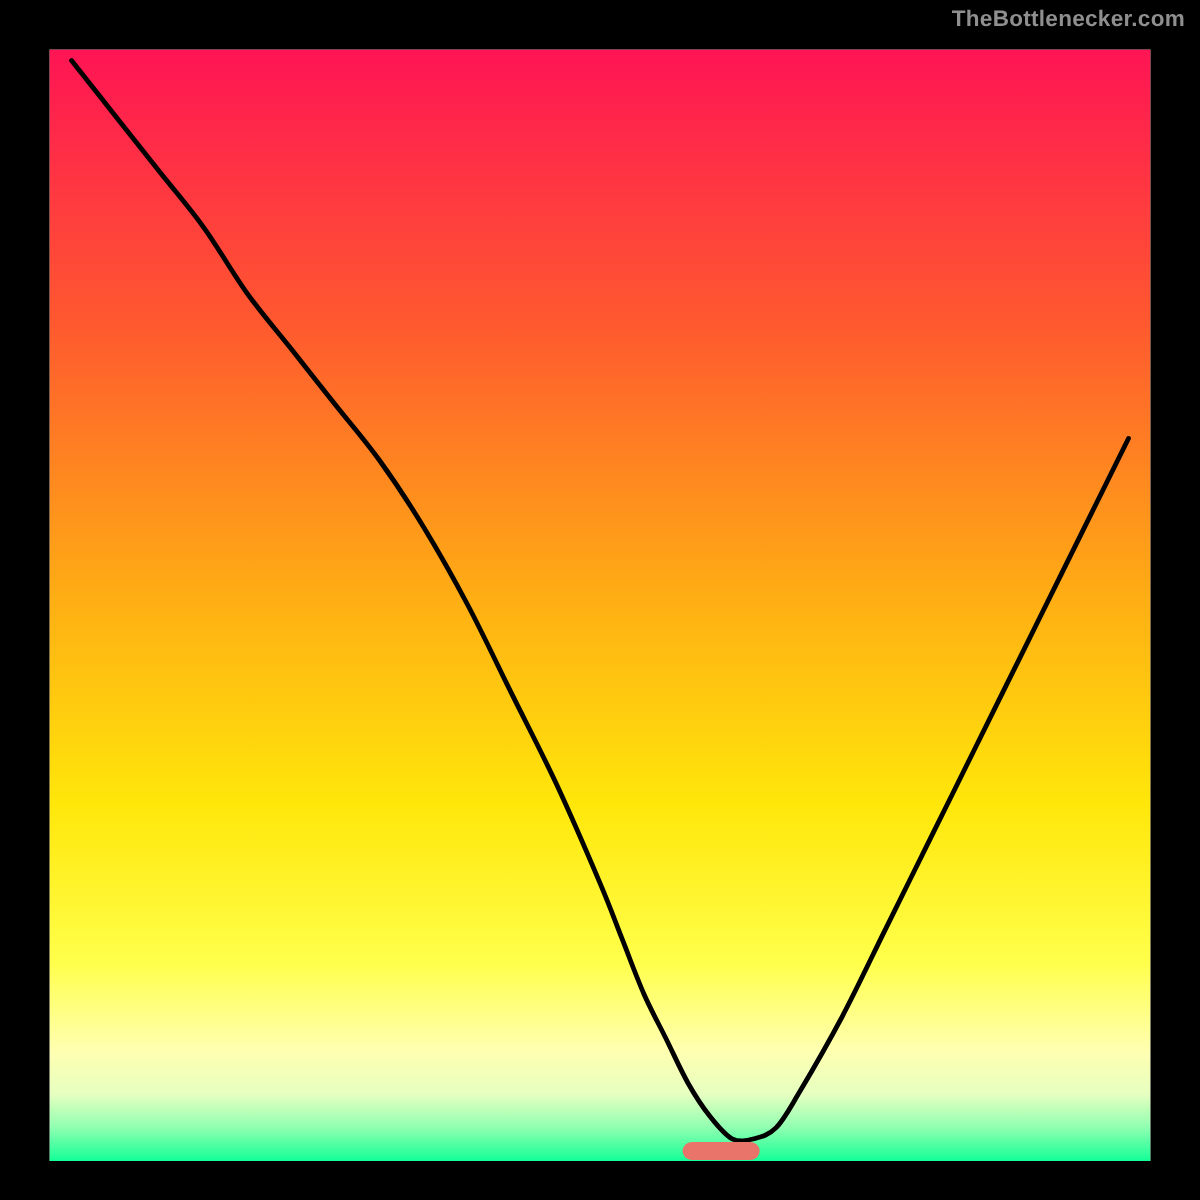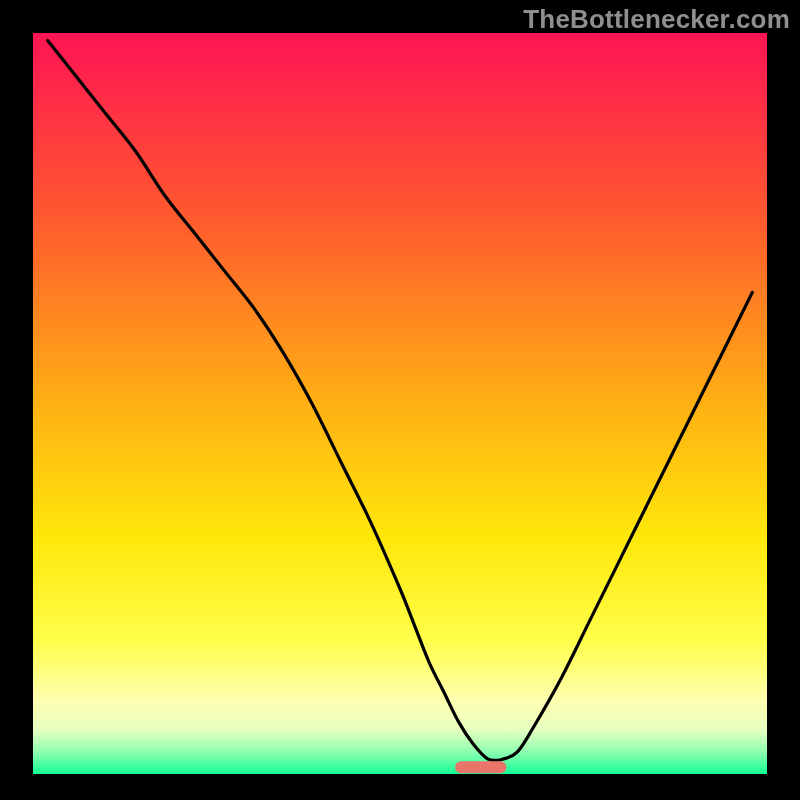--- a/index.html
+++ b/index.html
@@ -1,18 +1,18 @@
 <!DOCTYPE html>
 <html><head>
 <meta charset="utf-8">
 <style>
 html,body{margin:0;padding:0;width:800px;height:800px;overflow:hidden;background:#fff;font-family:Arial,Helvetica,sans-serif}
 .stage{position:relative;width:800px;height:800px}
 svg{position:absolute;left:0;top:0}
-.attr{position:absolute;right:10px;top:4px;color:#8f8f8f;font-size:26px;font-weight:600;letter-spacing:.2px}
+.attr{position:absolute;right:10px;top:4px;color:#8f8f8f;font-size:15px;font-weight:600;letter-spacing:.2px}
 </style>
 </head>
 <body>
 <div class="stage">
 
 <svg width="800" height="800" viewBox="0 0 800 800">
   <defs>
     <linearGradient id="bg" x1="0" y1="0" x2="0" y2="1">
           <stop offset="0%" stop-color="#ff1454"></stop>
           <stop offset="25%" stop-color="#ff5a2e"></stop>

